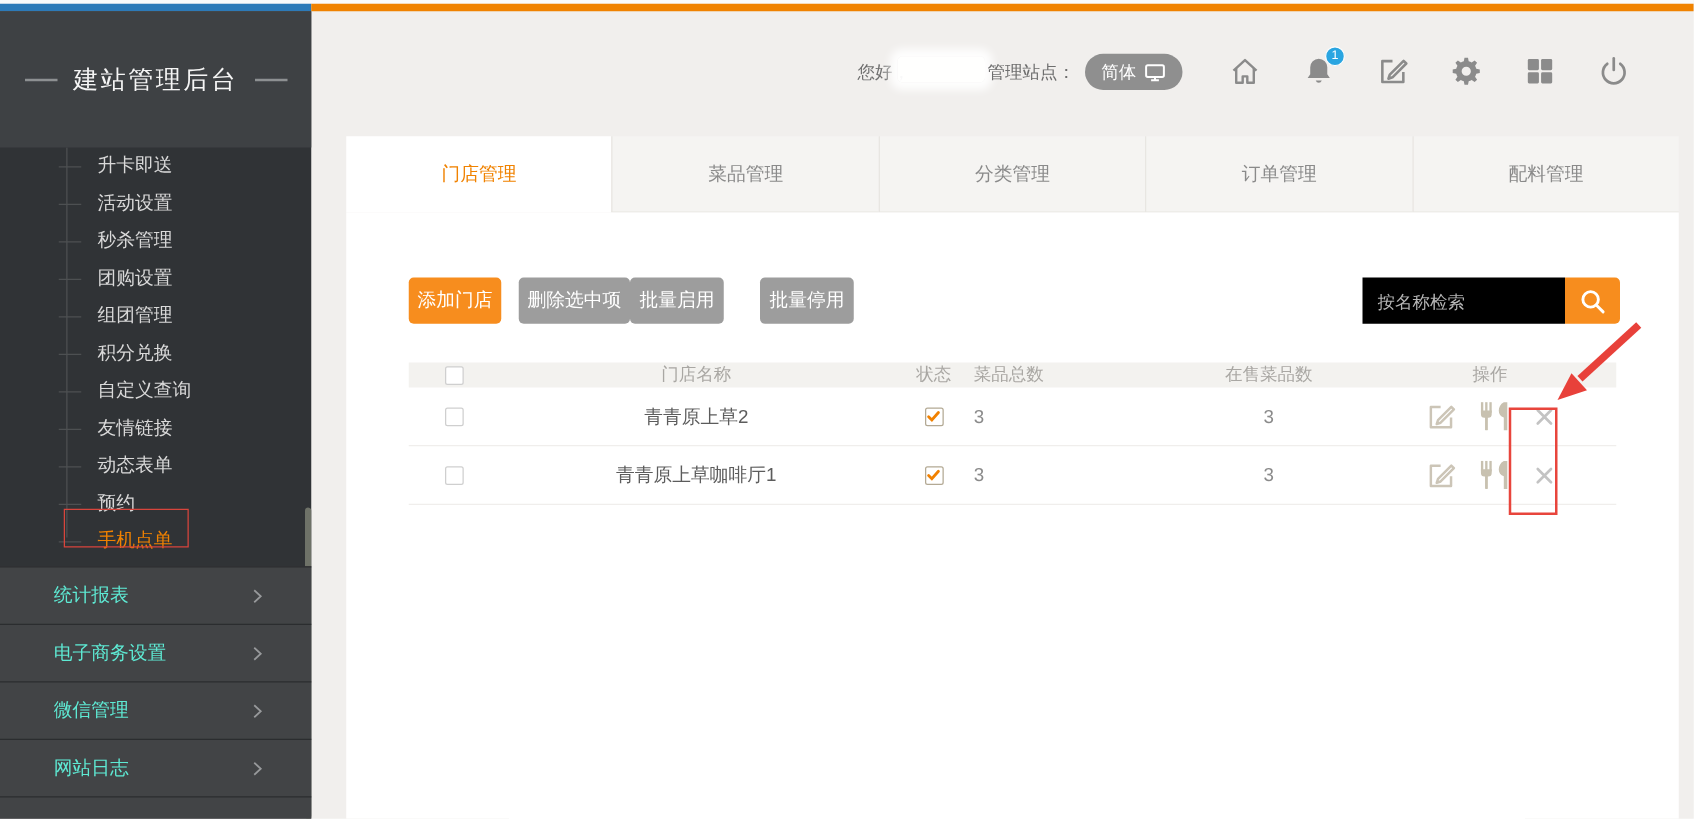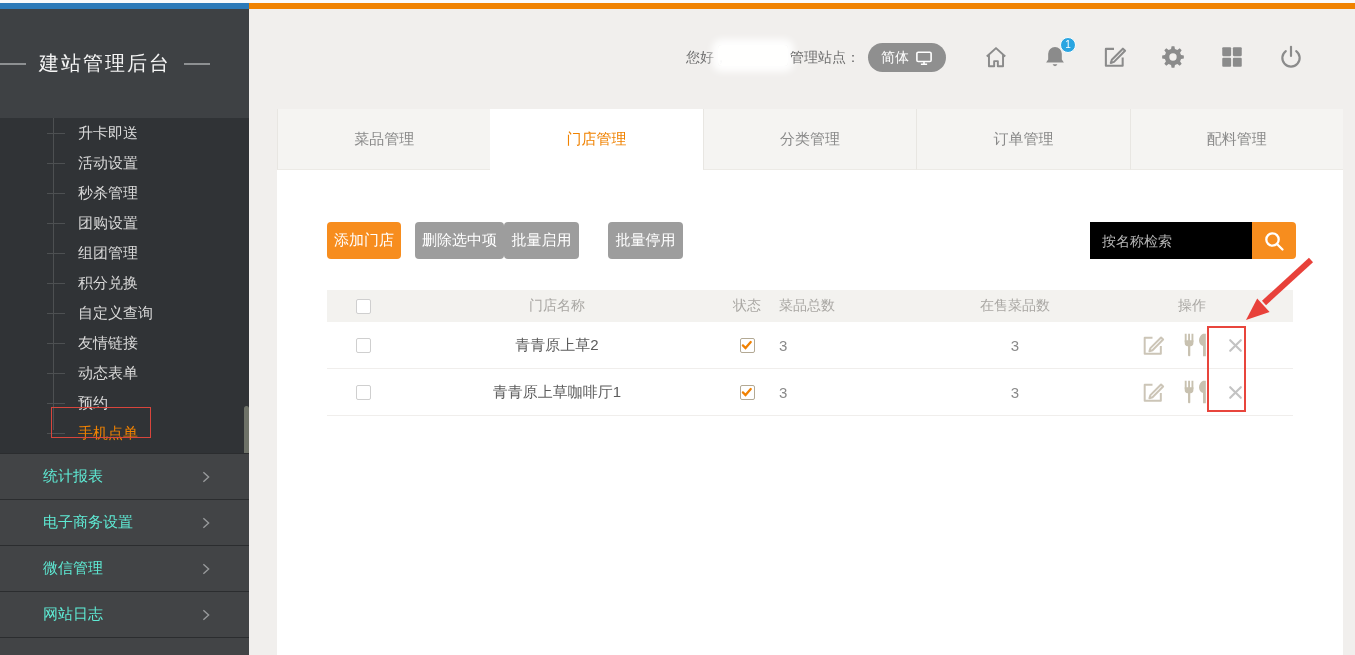--- a/index.html
+++ b/index.html
@@ -11,21 +11,21 @@
     color:#666;
   }
   
   .top-edge { position:absolute; top:0; left:0; right:0; height:3px; background:#fafafa; }
   .bar-blue   { position:absolute; top:3px; left:0; width:249px; height:6px; background:#2d7ab8; }
   .bar-orange { position:absolute; top:3px; left:249px; right:0; height:6px; background:#f08200; }
 
   
   .sidebar { position:absolute; left:0; top:9px; width:249px; height:646px; background:#303336; }
   .sb-header { position:absolute; top:0; left:0; right:0; height:109px; background:#3e4144; z-index:3;
-               display:flex; align-items:center; justify-content:flex-start; gap:13px; }
+               display:flex; align-items:center; justify-content:center; gap:13px; }
   .sb-title { color:#f5f5f5; font-size:20px; letter-spacing:2px; white-space:nowrap; }
   .sb-dash { width:26px; height:2px; background:#8d9092; }
   .sb-menu { position:absolute; top:109px; left:0; right:0; height:331px; z-index:1; }
   .sb-tree-line { position:absolute; left:53px; top:0; width:1px; height:312px; background:#4d5052; }
   .sb-item { position:relative; height:30px; line-height:30px; padding-left:78px;
              font-size:15px; color:#d9d9d9; cursor:pointer; }
   .sb-item:first-child { margin-top:-9px; }
   .sb-item::before { content:""; position:absolute; left:47px; top:50%; width:18px; height:1px; background:#4d5052; }
   .sb-item.active { color:#f08200; }
   .sb-redbox { position:absolute; left:51px; top:289px; width:100px; height:31px;
@@ -74,21 +74,21 @@
                   font-size:14px; font-family:inherit; color:#666; }
   .search-input::placeholder { color:#b5b5b5; }
   .search-btn { position:absolute; left:975px; top:52px; width:44px; height:37px;
                 background:#f78d1e; border:none; border-radius:0 4px 4px 0; cursor:pointer;
                 display:flex; align-items:center; justify-content:center; }
   .search-btn svg { width:24px; height:24px; color:#fff; }
 
   
   .table { position:absolute; left:50px; top:120px; width:966px; }
   .trow { display:flex; align-items:center; }
-  .thead { height:32px; background:#f3f2ef; color:#a9a7a3; font-size:14px; }
+  .thead { height:20px; background:#f3f2ef; color:#a9a7a3; font-size:14px; }
   .tdata { height:47px; border-bottom:1px solid #f0eeec; font-size:15px; color:#8a8a8a; }
   .c-check { width:72px;  display:flex; justify-content:center; }
   .c-name  { width:316px; text-align:center; color:#5c5c5c; }
   .thead .c-name { color:#a9a7a3; }
   .c-status{ width:64px;  display:flex; justify-content:center; }
   .c-total { width:160px; }
   .c-sale  { width:152px; text-align:center; }
   .c-ops   { width:202px; display:flex; justify-content:center; align-items:center; gap:16px; }
   .cbx { width:15px; height:15px; background:#fff; border:1px solid #cfcfcf; border-radius:2px;
          display:flex; align-items:center; justify-content:center; cursor:pointer; }
@@ -211,25 +211,25 @@
 </div>
 <div class="nav-icon" style="left:1276px;">
   <svg viewBox="0 0 24 24" fill="none" stroke="currentColor" stroke-width="2" stroke-linecap="round">
     <path d="M7.2 6.5a8 8 0 109.6 0"></path>
       <path d="M12 2.5v8.5"></path>
   </svg>
 </div>
 
 <div class="panel">
   <div class="tabbar">
+    <div class="tab active">
+        <span>门店管理</span>
+      </div>
     <div class="tab">
         <span>菜品管理</span>
-      </div>
-    <div class="tab active">
-        <span>门店管理</span>
       </div>
     <div class="tab">
         <span>分类管理</span>
       </div>
     <div class="tab">
         <span>订单管理</span>
       </div>
     <div class="tab">
         <span>配料管理</span>
       </div>

